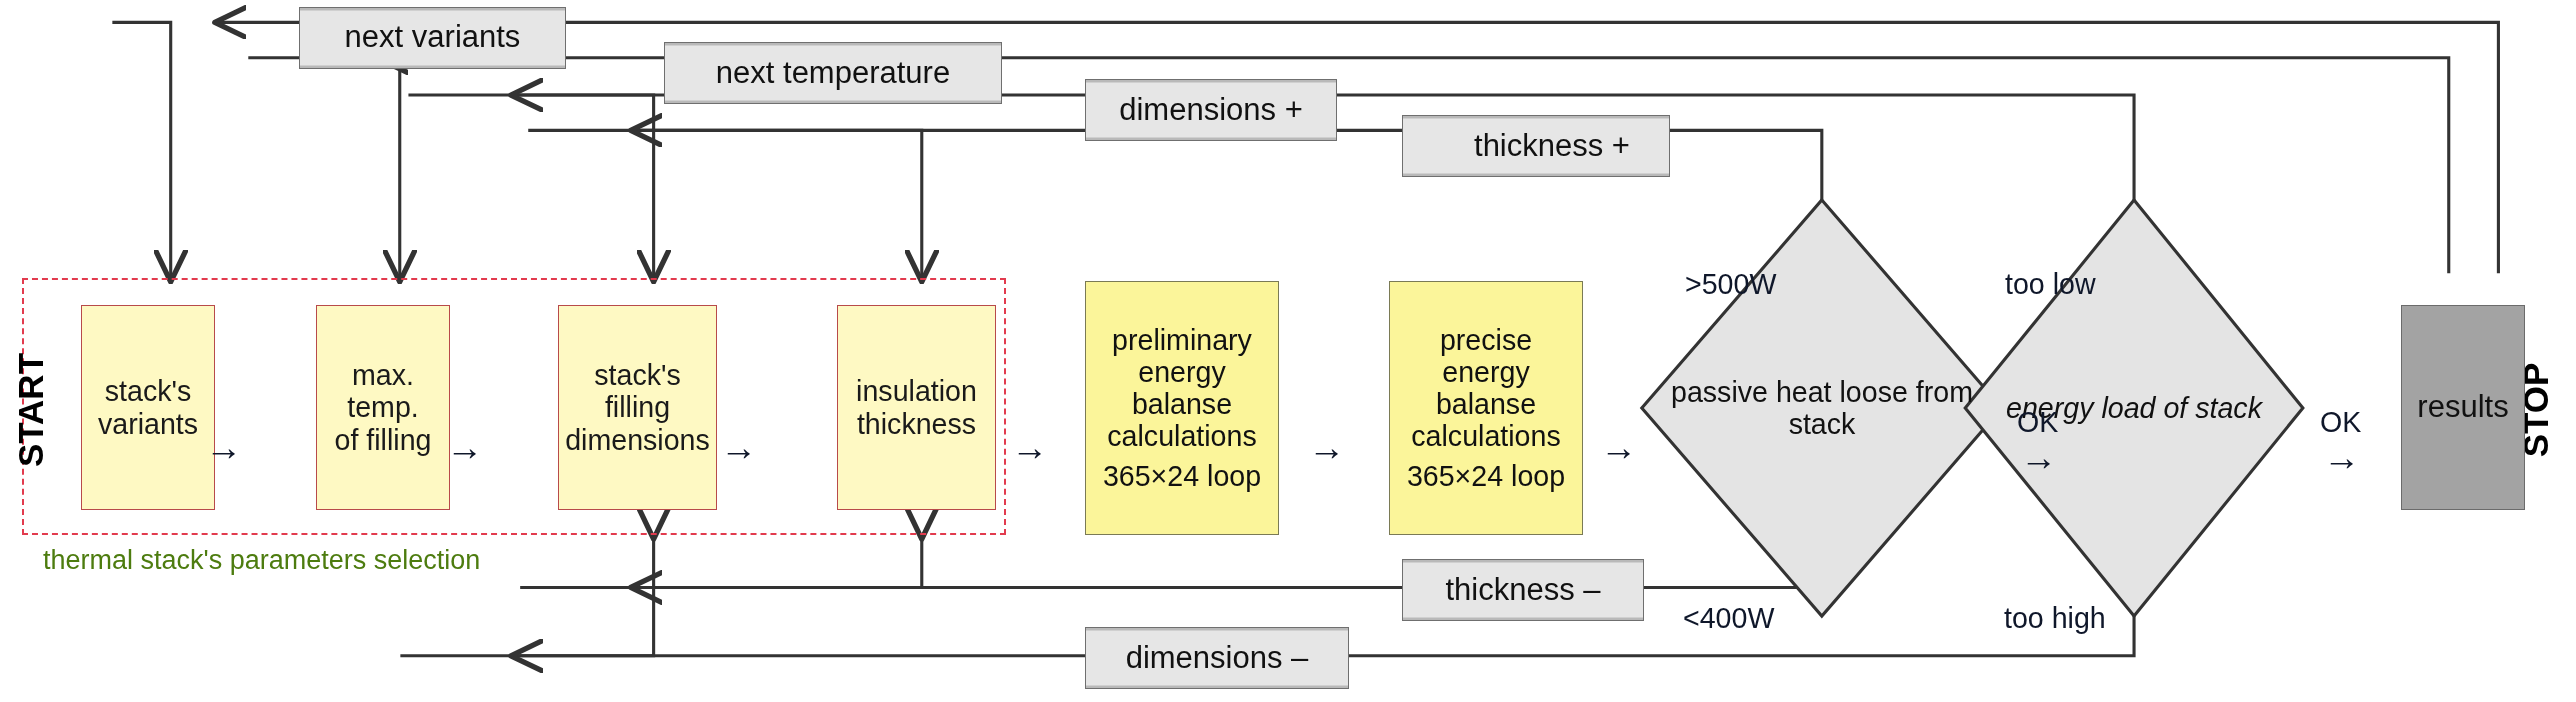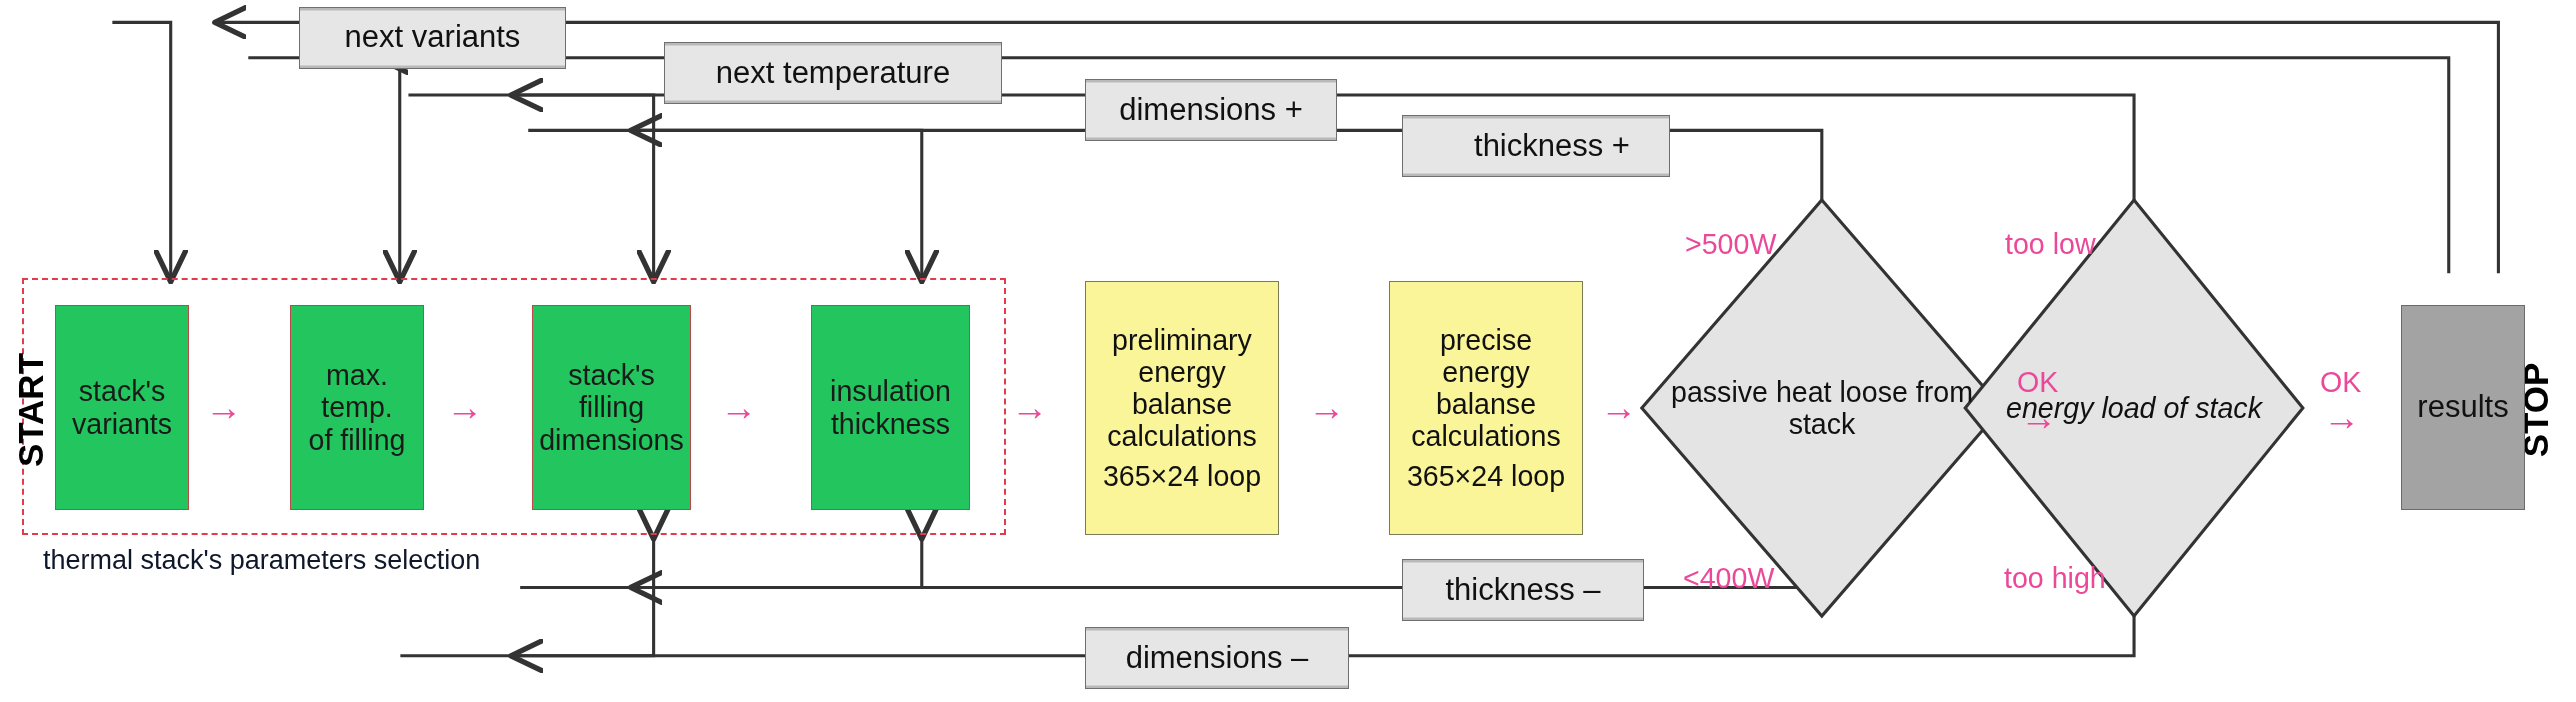--- a/index.html
+++ b/index.html
@@ -3,37 +3,37 @@
 <meta charset="utf-8">
 <style>
   html,body{margin:0;padding:0;background:#ffffff;}
   body{width:2576px;height:703px;font-family:"Liberation Sans",sans-serif;overflow:hidden;}
   #stage{position:relative;width:2576px;height:703px;background:#fff;}
   svg.layer{position:absolute;left:0;top:0;width:2576px;height:703px;}
 
   
   .node{position:absolute;box-sizing:border-box;display:flex;align-items:center;
         justify-content:center;text-align:center;line-height:1.12;}
-  .pink{background:#22c55e;border:1.9px solid #b84a4a;color:#1a1a1a;font-size:28.6px;}
+  .pink{background:#fef9c3;border:1.9px solid #b84a4a;color:#1a1a1a;font-size:28.6px;margin-left:26px;}
   .yellow{background:#fbf59a;border:1.9px solid #7a7a55;color:#111;font-size:28.6px;}
   .grey-proc{background:#a3a3a3;border:1.9px solid #6b6b6b;color:#111;font-size:31px;}
   .loopbox{background:#e6e6e6;border:1.9px solid #6f6f6f;color:#111;font-size:31px;
            box-shadow:inset 0 2.5px 0 #b9b9b9, inset 0 -2.5px 0 #b9b9b9;}
   .node span{display:block;padding:0 3.7px;}
   .loopline{white-space:nowrap;}
 
   
   .diamond{position:absolute;}
   .diamond .dlabel{position:absolute;left:0;top:0;width:100%;height:100%;
         display:flex;align-items:center;justify-content:center;text-align:center;
         font-size:28.6px;line-height:1.12;color:#111;}
 
   
-  .txt{position:absolute;font-size:28.6px;color:#ec4899;white-space:nowrap;}
-  .txt-red{position:absolute;font-size:27px;color:#0f172a;white-space:nowrap;}
+  .txt{position:absolute;font-size:28.6px;color:#0f172a;white-space:nowrap;margin-top:40px;}
+  .txt-red{position:absolute;font-size:27px;color:#4d7c0f;white-space:nowrap;}
   .vtext{position:absolute;font-size:35px;font-weight:bold;color:#000;white-space:nowrap;
          transform-origin:center center;}
 
   
   #dashed-region{position:absolute;border:2.5px dashed #e23b4e;box-sizing:border-box;}
 </style>
 </head>
 <body>
 
 <div id="stage">

